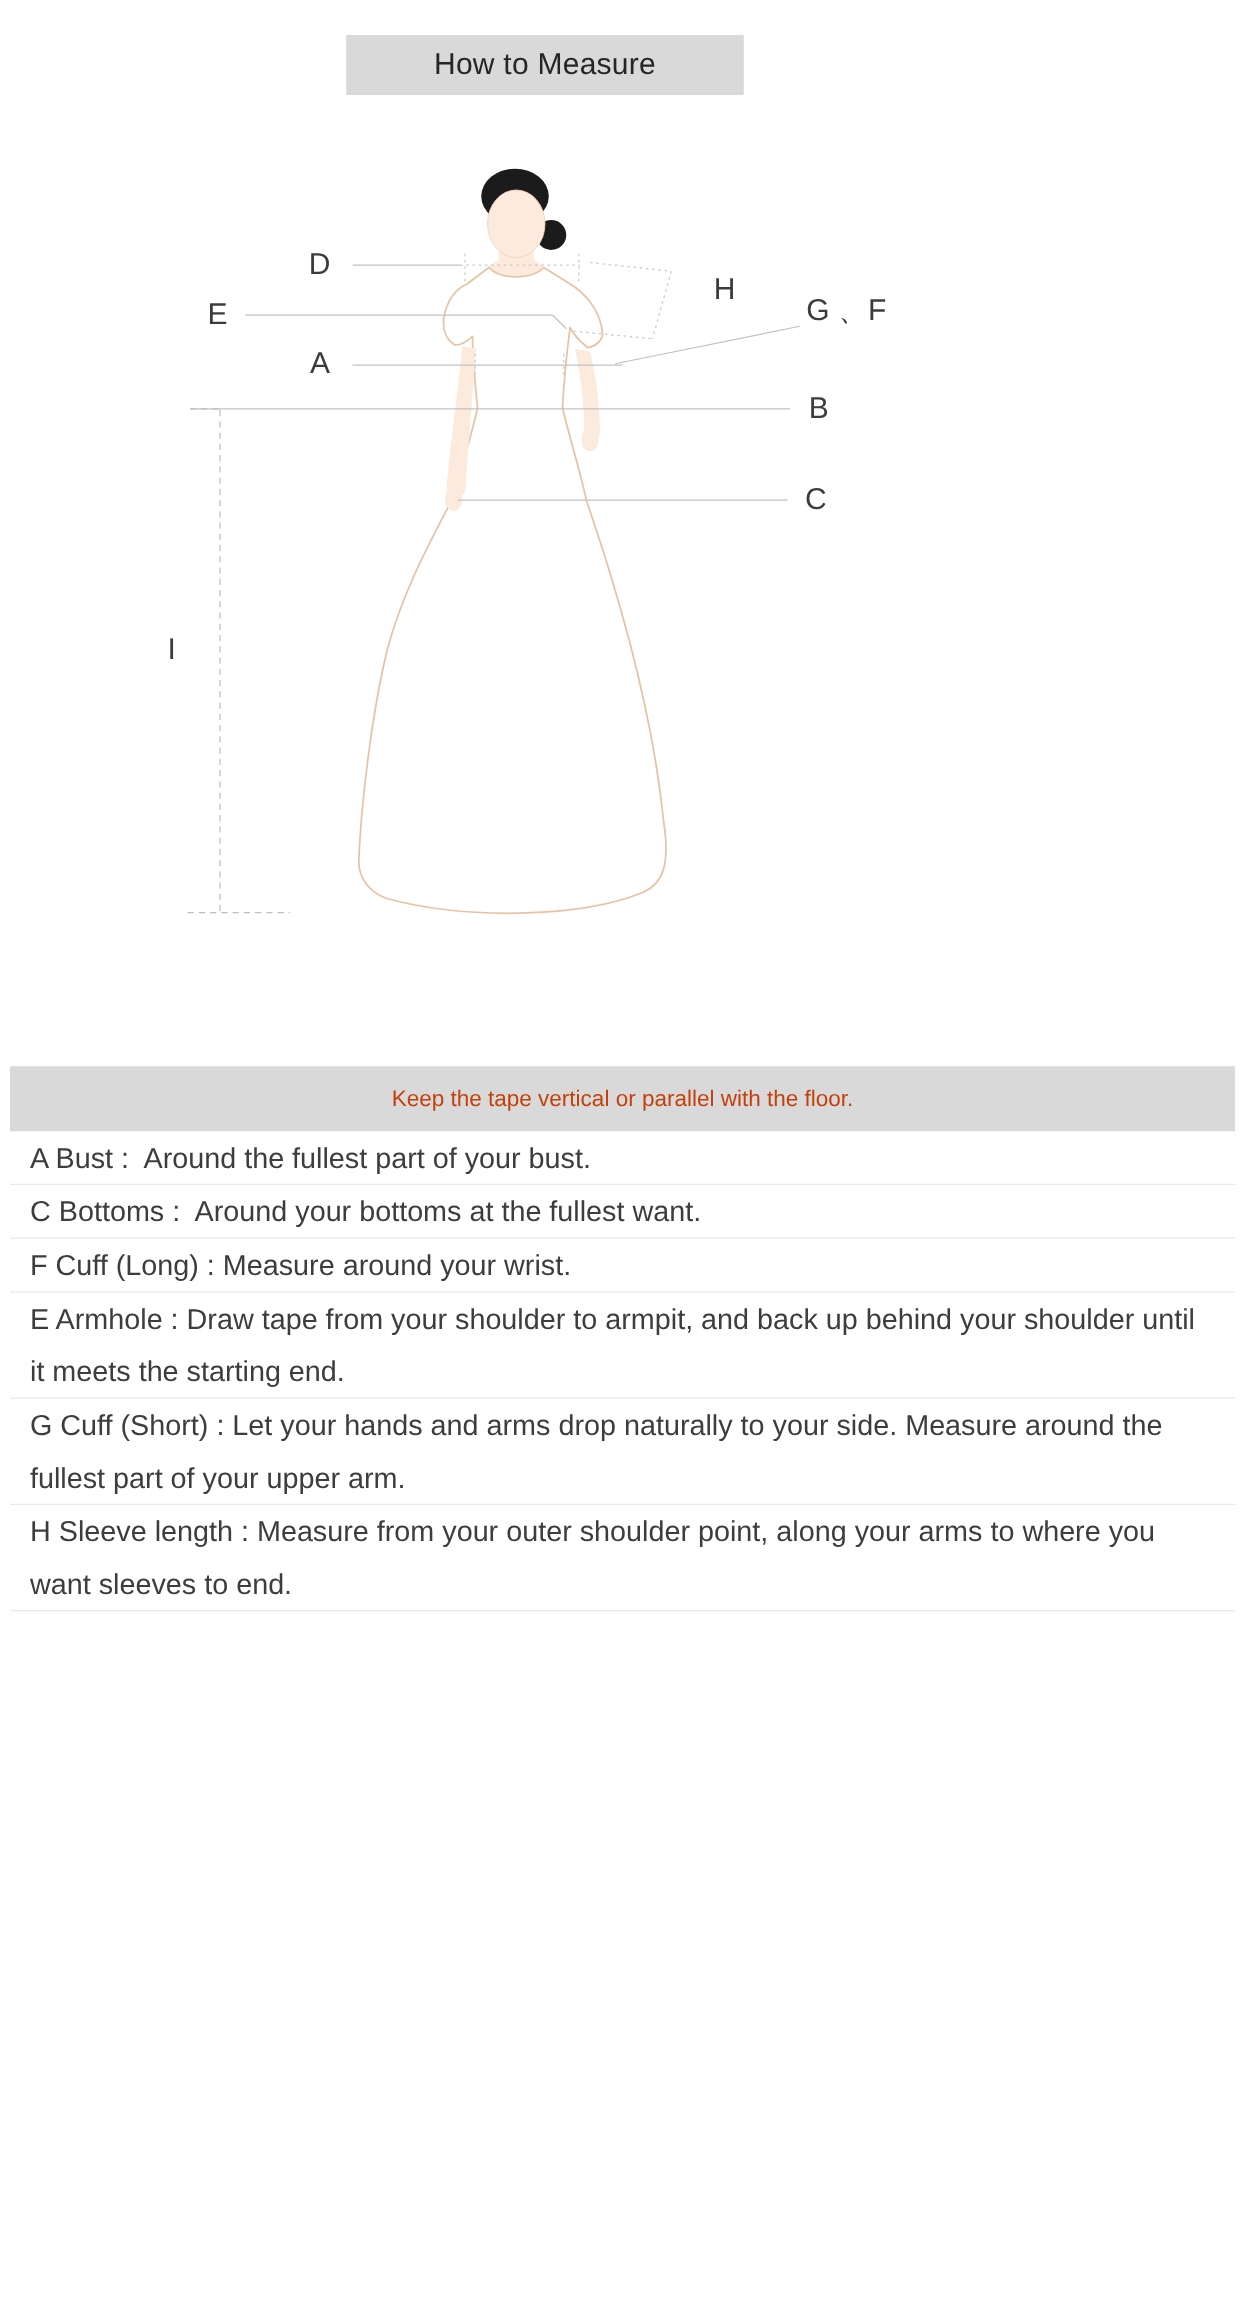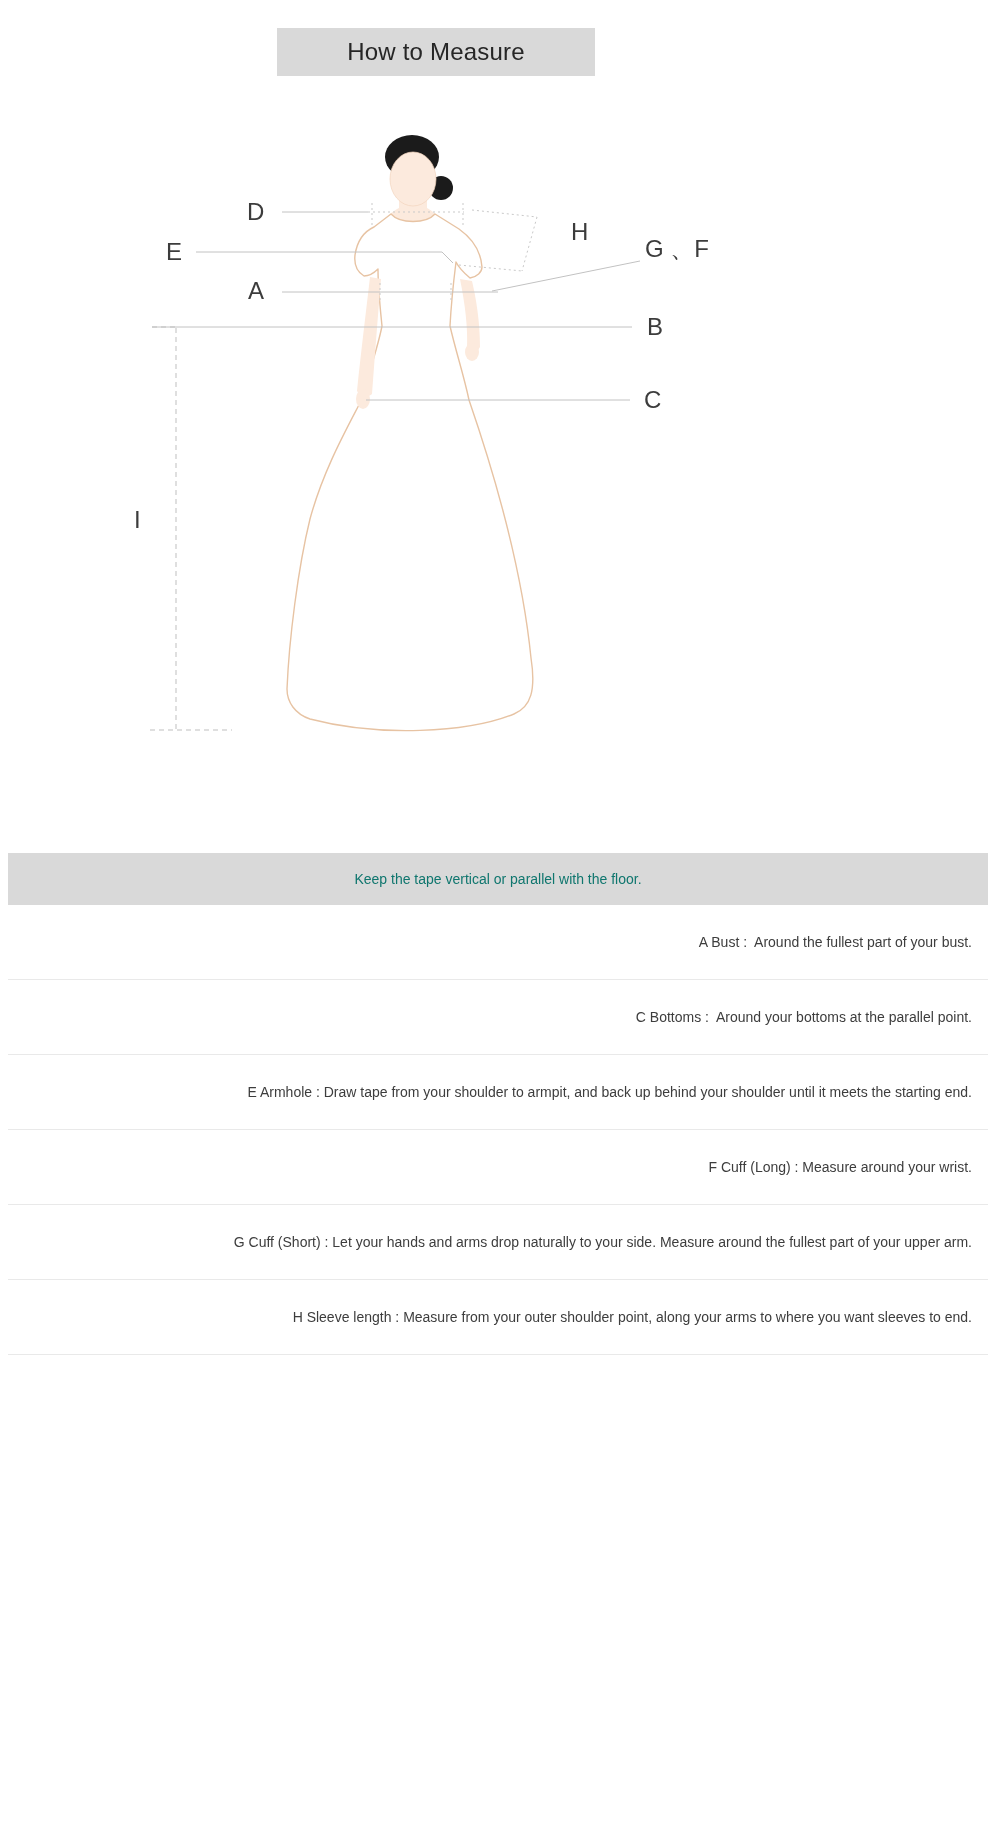--- a/index.html
+++ b/index.html
@@ -51,31 +51,30 @@
   }
   
   .measure-table{
     margin:63px 8px 0 8px;
   }
   .t-header{
     height:52px;
     line-height:52px;
     background:var(--header-bg,#d9d9d9);
     text-align:center;
-    font-size:14px;
-    color:#0f766e;
+    font-size:18px;
+    color:#c2410c;
   }
   .t-row{
-    padding:16px 16px;
+    padding:0 16px;
     line-height:42px;
-    font-size:14px;
+    font-size:23px;
     color:var(--text,#3d3d3d);
     border-bottom:1px solid var(--row-border,#e9e9e9);
     white-space:pre-wrap;
-    text-align:right;
   }
 </style>
 </head>
 <body>
 
 <div class="page">
 
   <div class="title-box">
     <span>How to Measure</span>
   </div>
@@ -144,20 +143,20 @@
     <span class="m-label" style="left:571px;top:117px">H</span>
     <span class="m-label" style="left:645px;top:134px">G 、F</span>
     <span class="m-label" style="left:647px;top:212px">B</span>
     <span class="m-label" style="left:644px;top:285px">C</span>
     <span class="m-label" style="left:134px;top:405px">I</span>
   </div>
 
   <div class="measure-table">
     <div class="t-header">Keep the tape vertical or parallel with the floor.</div>
     <div class="t-row">A Bust :  Around the fullest part of your bust.</div>
-    <div class="t-row">C Bottoms :  Around your bottoms at the parallel point.</div>
+    <div class="t-row">C Bottoms :  Around your bottoms at the fullest want.</div>
+    <div class="t-row">F Cuff (Long) : Measure around your wrist.</div>
     <div class="t-row">E Armhole : Draw tape from your shoulder to armpit, and back up behind your shoulder until it meets the starting end.</div>
-    <div class="t-row">F Cuff (Long) : Measure around your wrist.</div>
     <div class="t-row">G Cuff (Short) : Let your hands and arms drop naturally to your side. Measure around the fullest part of your upper arm.</div>
     <div class="t-row">H Sleeve length : Measure from your outer shoulder point, along your arms to where you want sleeves to end.</div>
   </div>
 
 </div>
 
 </body></html>

